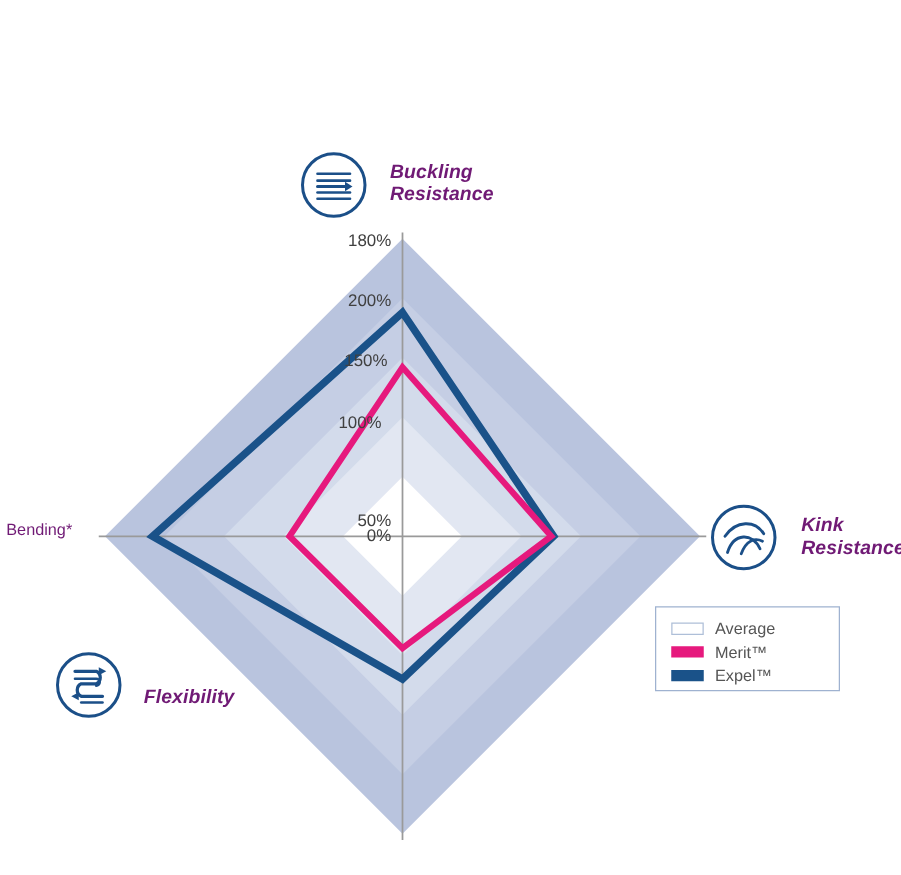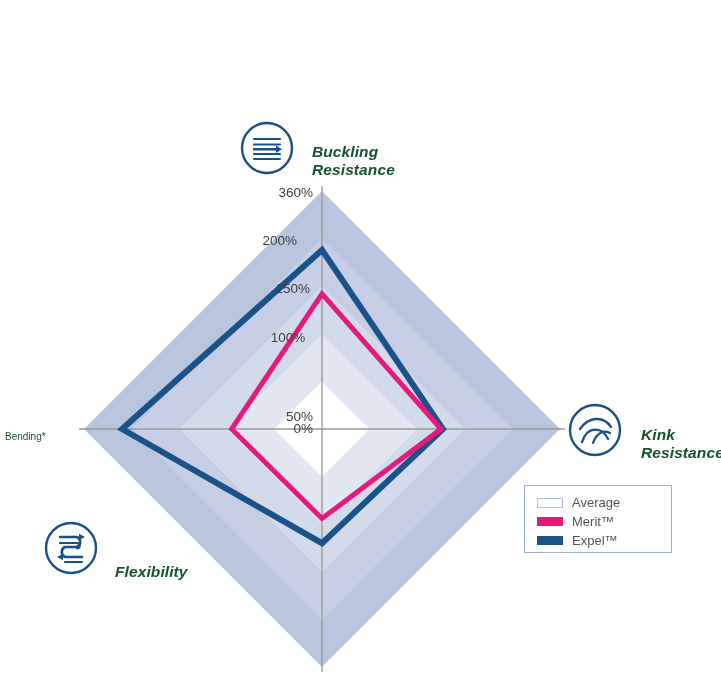--- a/index.html
+++ b/index.html
@@ -25,35 +25,34 @@
     position: absolute;
     left: 0;
     top: 0;
     width: 721px;
     height: 700px;
   }
 
   
   .axis-label {
     position: absolute;
-    color: #14532d;
+    color: #701a75;
     line-height: 1.15;
     white-space: pre-line;
-    margin-top: 14px;
   }
   .axis-label.emph {
     font-weight: bold;
     font-style: italic;
     font-size: 15.5px;
     letter-spacing: .1px;
   }
   .axis-label.plain {
     font-weight: normal;
     font-style: normal;
-    font-size: 10px;
+    font-size: 13px;
   }
 
   #label-buckling {
     left: 312px;
     top: 129px;
     width: 140px;
   }
   #label-kink {
     left: 641px;
     top: 412px;
@@ -165,22 +164,22 @@
     <g transform="translate(71,548)">
       <circle r="25" fill="#ffffff" stroke="#1b4f88" stroke-width="2.4"></circle>
       <path d="M -11 -11 L 6 -11 A 5.5 5.5 0 0 1 6 -1 L -6 -1 A 5.5 5.5 0 0 0 -6 9 L 11 9" fill="none" stroke="#1b4f88" stroke-width="2.6" stroke-linecap="round"></path>
       <path d="M -11 -5 L 6 -5 A 2.4 2.4 0 0 1 6 0.5" fill="none" stroke="#1b4f88" stroke-width="2.1" stroke-linecap="round"></path>
       <path d="M -6 14 L 11 14" fill="none" stroke="#1b4f88" stroke-width="2.1" stroke-linecap="round"></path>
       <polygon points="8,-14.2 14,-11 8,-7.8" fill="#1b4f88"></polygon>
       <polygon points="-8,5.8 -14,9 -8,12.2" fill="#1b4f88"></polygon>
     </g>
   </svg>
 
-  <div class="tick-label" style="left:263px; top:185px;">360%</div>
-  <div class="tick-label" style="left:247px; top:233px;">200%</div>
+  <div class="tick-label" style="left:263px; top:185px;">180%</div>
+  <div class="tick-label" style="left:263px; top:233px;">200%</div>
   <div class="tick-label" style="left:260px; top:281px;">150%</div>
   <div class="tick-label" style="left:263px; top:330px;text-align:center;">100%</div>
   <div class="tick-label" style="left:263px; top:378px;margin-top:31px;">50%</div>
   <div class="tick-label" style="left:263px; top:421px;">0%</div>
 
   <div id="label-buckling" class="axis-label emph">Buckling
 Resistance</div>
 
   <div id="label-kink" class="axis-label emph">Kink
 Resistance</div>

